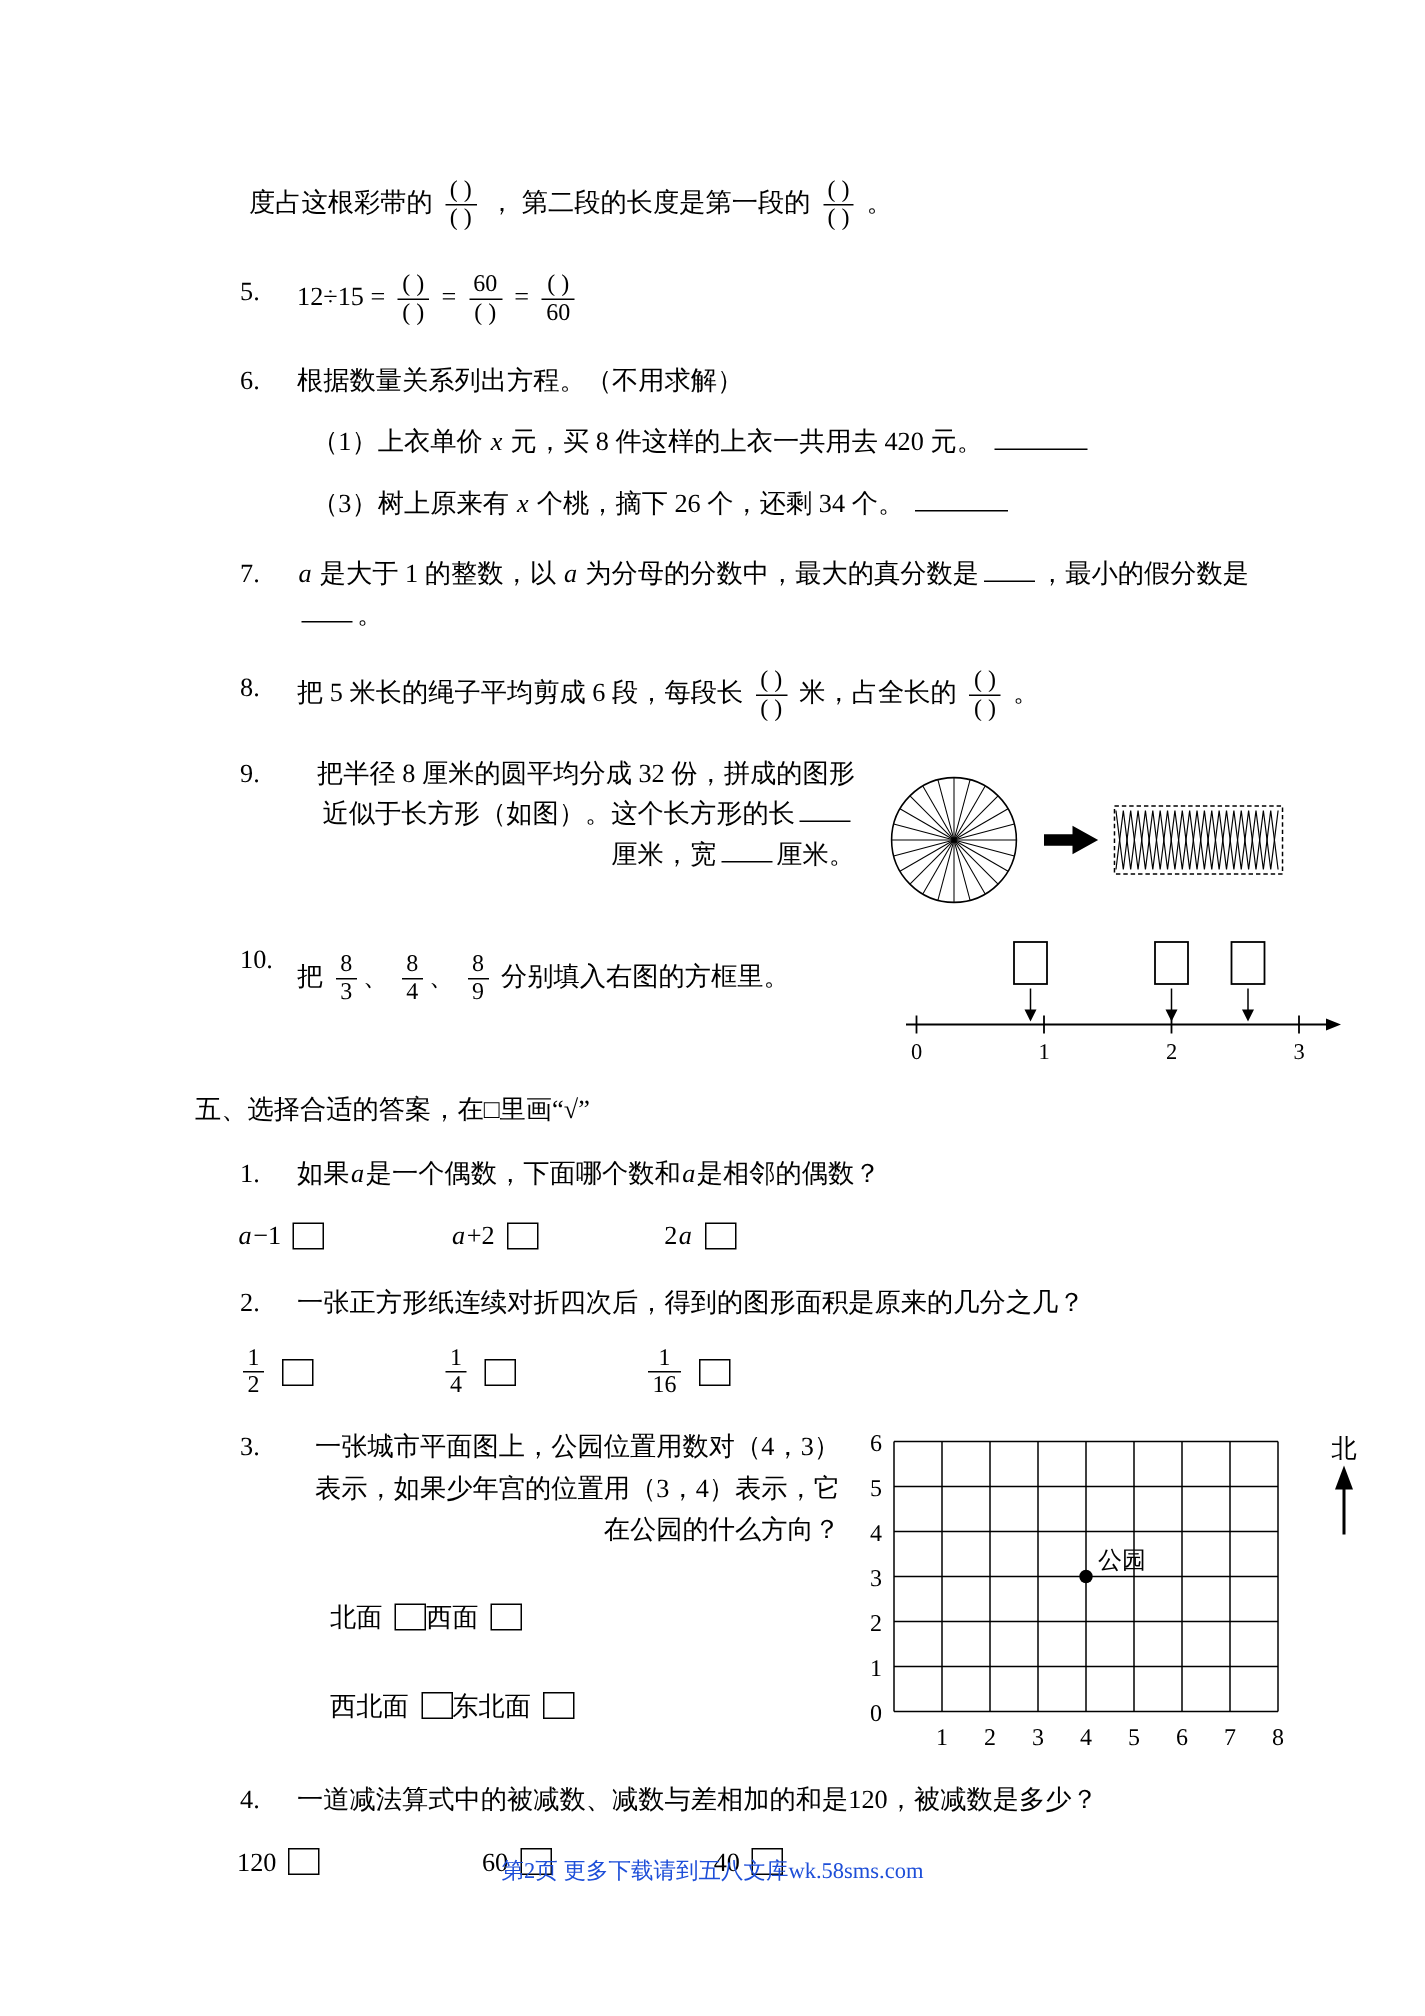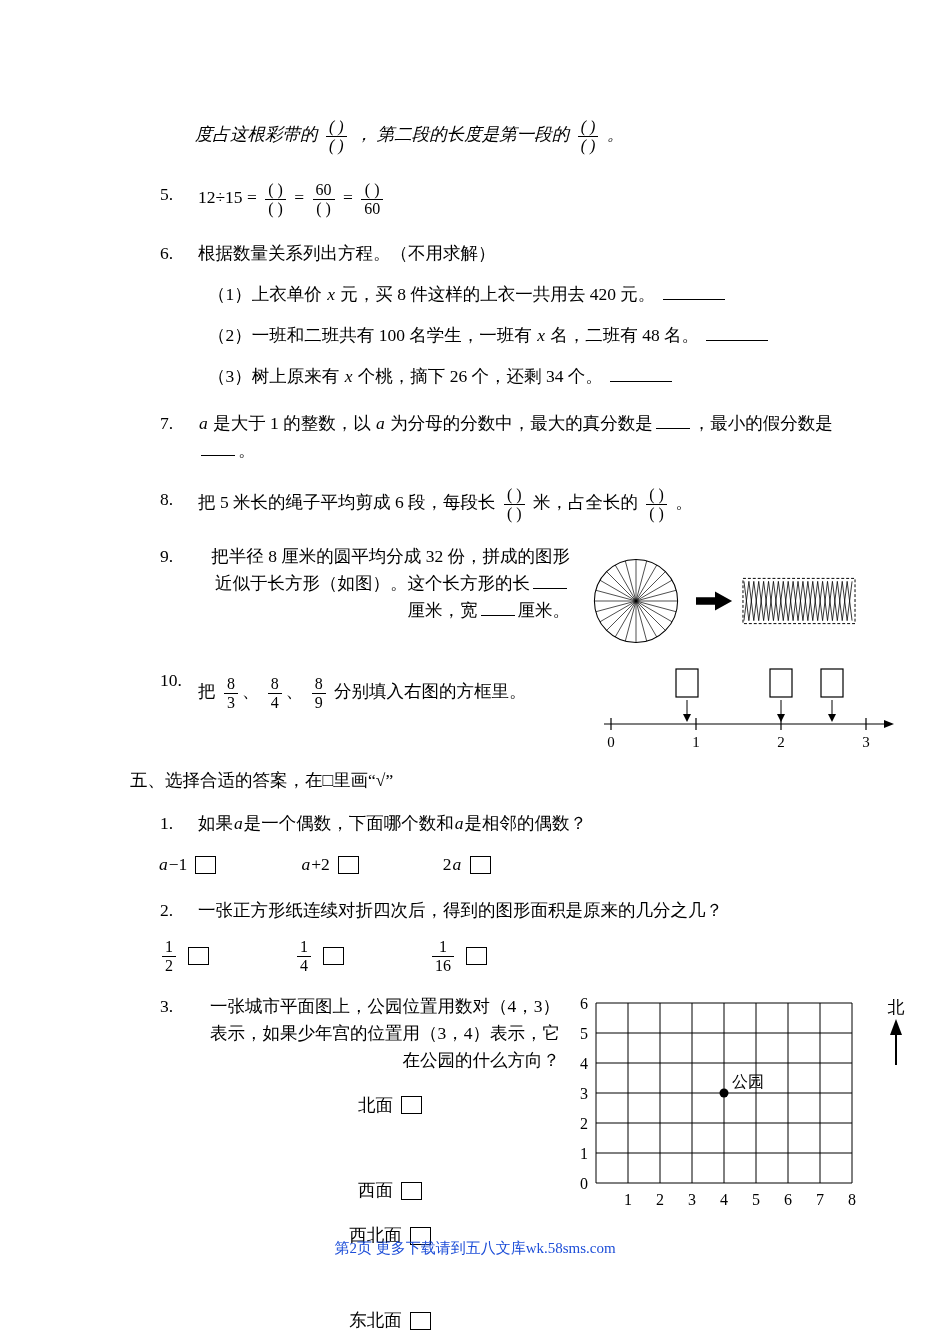--- a/index.html
+++ b/index.html
@@ -31,32 +31,32 @@
     display:inline-block; width:21px; height:18px;
     border:1.5px solid #000; vertical-align:-3px; margin-left:8px;
     background:#fff;
   }
   .q { display:flex; align-items:flex-start; margin-left:30px; }
   .qno { width:38px; flex:none; }
   .qbody { flex:1; }
   .mb26{margin-bottom:26px}.mb22{margin-bottom:22px}.mb20{margin-bottom:20px}
   .mb16{margin-bottom:16px}.mb14{margin-bottom:14px}.mb10{margin-bottom:10px}
   .mb8{margin-bottom:8px}
-  .indent { margin-left:65px;font-style:italic; }
+  .indent { margin-left:36px; }
   .subitem { margin:14px 0 0 10px; }
   .optrow { display:flex; align-items:center; margin:14px 0 18px 28px; gap:84px; }
   .optrow.tight { gap:108px; }
   .opt { display:inline-flex; align-items:center; }
   .flexrow { display:flex; align-items:flex-start;text-align:right; }
   .q9text { width:372px; }
   .q9figs { display:flex; align-items:center; gap:8px; margin-left:14px; margin-top:6px; }
   .q10line { display:flex; align-items:flex-start; }
   .q10text { width:398px; padding-top:8px; }
   .c3left { width:362px; }
-  .c3optrow { display:flex; gap:58px; margin:18px 0 0 22px; align-items:center;flex-direction:column; }
+  .c3optrow { display:flex; margin:32px 0 0 22px; align-items:center; }
   svg text { font-family:"Liberation Serif","DejaVu Serif",serif; fill:#000; }
   .footer {
     position:absolute; left:0; right:0; bottom:84px;
     text-align:center; font-size:15px; color:#1d4ed8;
   }
 </style>
 </head>
 <body>
 
 <div class="page">
@@ -95,24 +95,20 @@
       </span>
     </div>
   </div>
 
   <div class="q mb20">
     <span class="qno">6.</span>
     <div class="qbody">
       <div>根据数量关系列出方程。（不用求解）</div>
       <div class="subitem">
         <span>（1）上衣单价 </span><i class="var">x</i><span> 元，买 8 件这样的上衣一共用去 420 元。</span>
-        <span class="blank w60"></span>
-      </div>
-      <div class="subitem">
-        <span>（2）一班和二班共有 100 名学生，一班有 </span><i class="var">x</i><span> 名，二班有 48 名。</span>
         <span class="blank w60"></span>
       </div>
       <div class="subitem">
         <span>（3）树上原来有 </span><i class="var">x</i><span> 个桃，摘下 26 个，还剩 34 个。</span>
         <span class="blank w60"></span>
       </div>
     </div>
   </div>
 
   <div class="q mb22">

